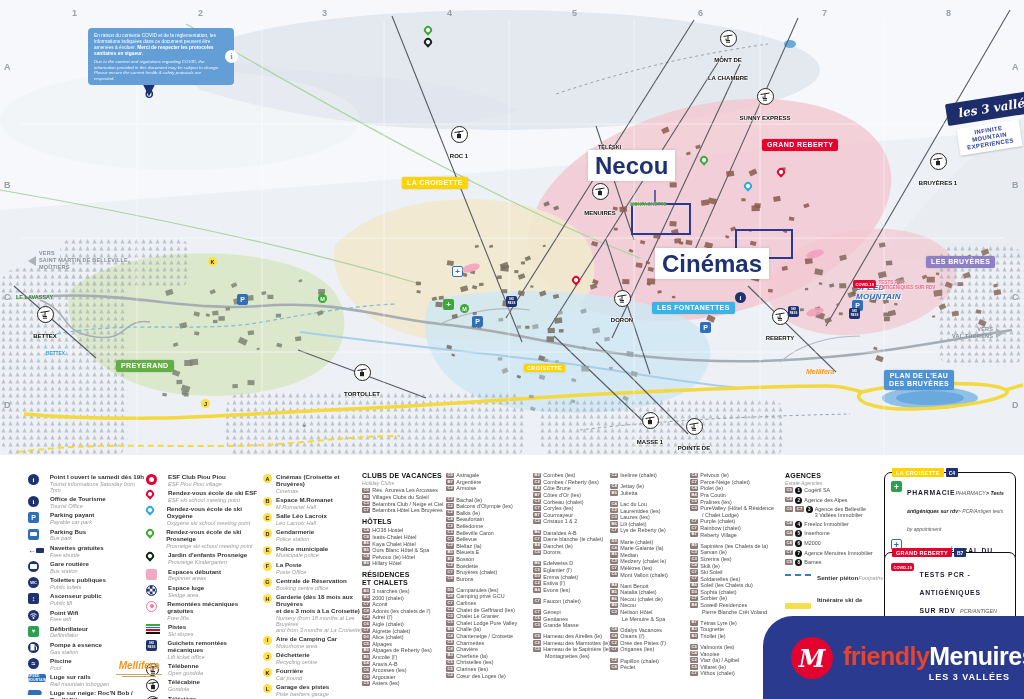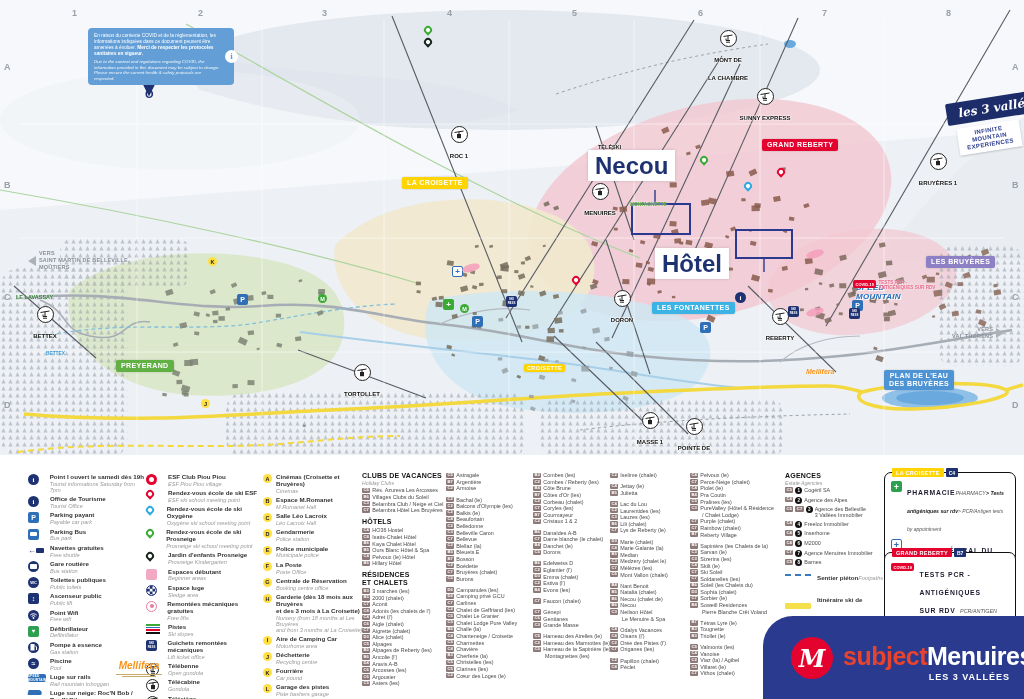--- a/index.html
+++ b/index.html
@@ -498,21 +498,21 @@
       <div class="mlab lift" style="left: 574px; top: 183px; width: 52px;"><span class="ring"><svg width="10" height="10" viewBox="0 0 10 10">
             <g stroke="#222" stroke-width="1" fill="#222">
               <line x1="0.5" y1="2.5" x2="9.5" y2="1"></line>
               <line x1="5" y1="1.7" x2="5" y2="4"></line>
               <rect x="3" y="4" width="4" height="4.2" stroke="none"></rect>
             </g>
           </svg></span><span class="t">MENUIRES</span></div>
       <div class="mlab lbl-place" style="left: 598px; top: 144px;">TÉLÉSKI
 DU STADE</div>
       <div class="mlab lbl-big" style="left: 588px; top: 150px;">Necou</div>
-      <div class="mlab lbl-big" style="left: 655px; top: 248px;">Hôtel</div>
+      <div class="mlab lbl-big" style="left: 655px; top: 248px;">Cinémas</div>
       <div class="mlab lbl-tag" style="left: 762px; top: 139px; background: rgb(228, 3, 46);">GRAND REBERTY</div>
       <div class="mlab lift" style="left: 702px; top: 30px; width: 52px;"><span class="ring"><svg width="10" height="10" viewBox="0 0 10 10">
             <g stroke="#222" stroke-width="1" fill="none">
               <line x1="0.5" y1="2.5" x2="9.5" y2="1"></line>
               <line x1="5" y1="1.7" x2="5" y2="6.5"></line>
               <path d="M3 4.5 V6.5 H7"></path>
               <line x1="3" y1="8.2" x2="7" y2="8.2"></line>
             </g>
           </svg></span><span class="t">MONT DE<br>LA CHAMBRE</span></div>
       <div class="mlab lift" style="left: 739px; top: 88px; width: 52px;"><span class="ring"><svg width="10" height="10" viewBox="0 0 10 10">
@@ -1720,17 +1720,17 @@
   <div class="mel-legend">
     <span class="m1">Mellifera</span>
     <span class="m2" style="width:46px;"></span>
     <span class="m2" style="width:34px;margin:1px auto 0;"></span>
   </div>
 
   <div class="footer-logo">
     <span class="logo-circle">
         <span>M</span>
       </span>
-    <span class="logo-text"><span class="lt-red">subject</span><span class="lt-white">Menuires</span></span>
+    <span class="logo-text"><span class="lt-red">friendly</span><span class="lt-white">Menuires</span></span>
     <span class="logo-sub">LES 3 VALLÉES</span>
   </div>
 
 </div>
 
 </body></html>

